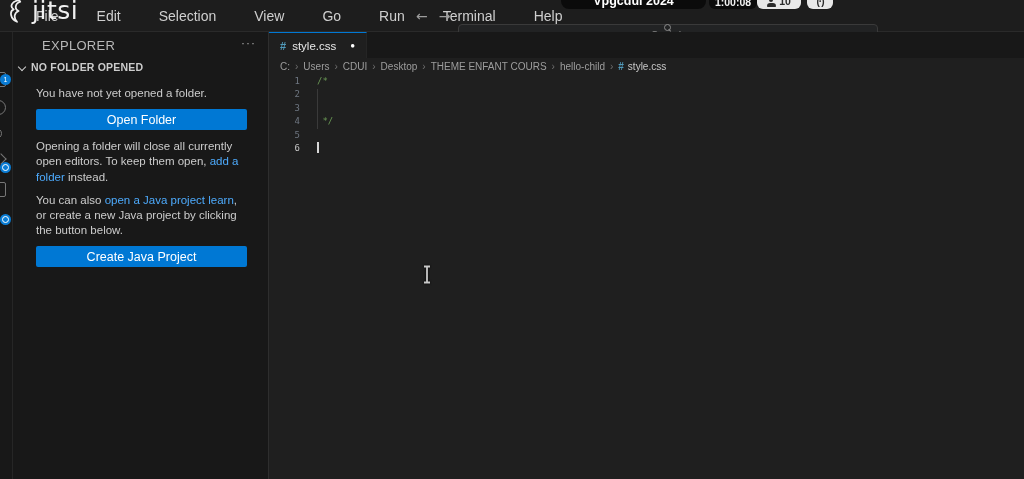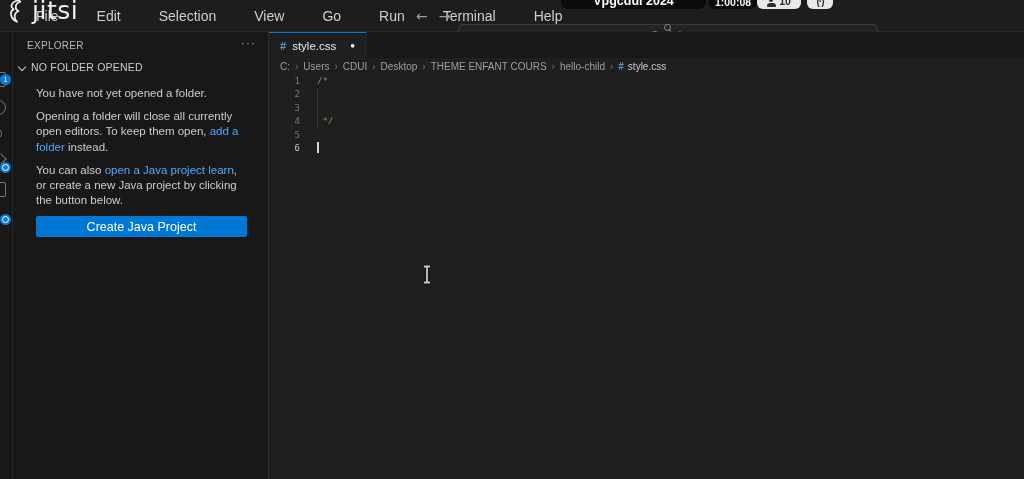--- a/index.html
+++ b/index.html
@@ -49,26 +49,26 @@
   .ab-run::before{content:"";position:absolute;left:6px;top:1px;width:7px;height:7px;border-right:1.5px solid #777;border-top:1.5px solid #777;transform:rotate(45deg);}
   .ab-ext{top:150px;border-radius:2px;}
   .ab-badge{position:absolute;left:0;width:11px;height:11px;border-radius:50%;background:#0a7cd4;color:#fff;
             font-size:7px;display:flex;align-items:center;justify-content:center;z-index:2;}
   .ab-badge.ring::after{content:"";width:5px;height:5px;border:1px solid #fff;border-radius:50%;}
 
   
   .sidebar{position:absolute;left:13px;top:32px;width:256px;height:447px;background:#181818;
            border-right:1px solid #2e2e2e;box-sizing:border-box;color:#cccccc;}
   .sb-header{position:absolute;left:0;top:0;width:100%;height:26px;display:flex;align-items:center;}
-  .sb-title{margin-left:14px;font-size:10px;color:#b8b8b8;letter-spacing:.3px;}
+  .sb-title{margin-left:29px;font-size:13px;color:#b8b8b8;letter-spacing:.3px;}
   .sb-more{position:absolute;right:12px;top:4px;color:#a8a8a8;font-size:12px;letter-spacing:1px;cursor:pointer;}
   .sb-section{position:absolute;left:0;top:26px;width:100%;height:18px;display:flex;align-items:center;gap:4px;}
   .chev{position:relative;width:10px;height:10px;margin-left:4px;}
   .chev::before{content:"";position:absolute;left:2px;top:2px;width:5px;height:5px;border-right:1.3px solid #ccc;border-bottom:1.3px solid #ccc;transform:rotate(45deg);}
-  .sb-section-label{font-size:10.5px;font-weight:normal;color:#cccccc;letter-spacing:.2px;}
+  .sb-section-label{font-size:10.5px;font-weight:bold;color:#cccccc;letter-spacing:.2px;}
   .sb-content{position:absolute;left:23px;top:48px;width:211px;}
   .sb-p{font-size:11.5px;line-height:15.2px;color:#cccccc;margin:6px 0 8px;}
   .sb-link{color:#4daafc;cursor:pointer;}
   .sb-btn{display:block;width:100%;height:21px;background:#0078d4;color:#ffffff;border:none;border-radius:2px;
           font-size:12.5px;font-family:"Liberation Sans",sans-serif;margin:3px 0 9px;cursor:pointer;line-height:21px;text-align:center;}
 
   
   .editor{position:absolute;left:269px;top:32px;width:755px;height:447px;background:#1f1f1f;}
   .tabbar{position:absolute;left:0;top:0;width:100%;height:26px;background:#181818;}
   .tab{position:absolute;left:0;top:0;height:26px;display:flex;align-items:center;gap:6px;padding:0 11px;
@@ -156,20 +156,21 @@
     <div class="sb-header">
       <span class="sb-title">EXPLORER</span>
       <span class="sb-more">···</span>
     </div>
     <div class="sb-section">
       <span class="chev"></span>
       <span class="sb-section-label">NO FOLDER OPENED</span>
     </div>
     <div class="sb-content">
       <div class="sb-p">You have not yet opened a folder.</div>
+      <button class="sb-btn">Open Folder</button>
       <div class="sb-p"><span>Opening a folder will close all currently open editors. To keep them open, </span><span class="sb-link">add a folder</span><span> instead.</span></div>
       <div class="sb-p"><span>You can also </span><span class="sb-link">open a Java project learn</span><span>, or create a new Java project by clicking the button below.</span></div>
       <button class="sb-btn">Create Java Project</button>
     </div>
   </div>
 
   <div class="editor">
     <div class="tabbar">
       <div class="tab">
         <span class="tab-ico">#</span>

